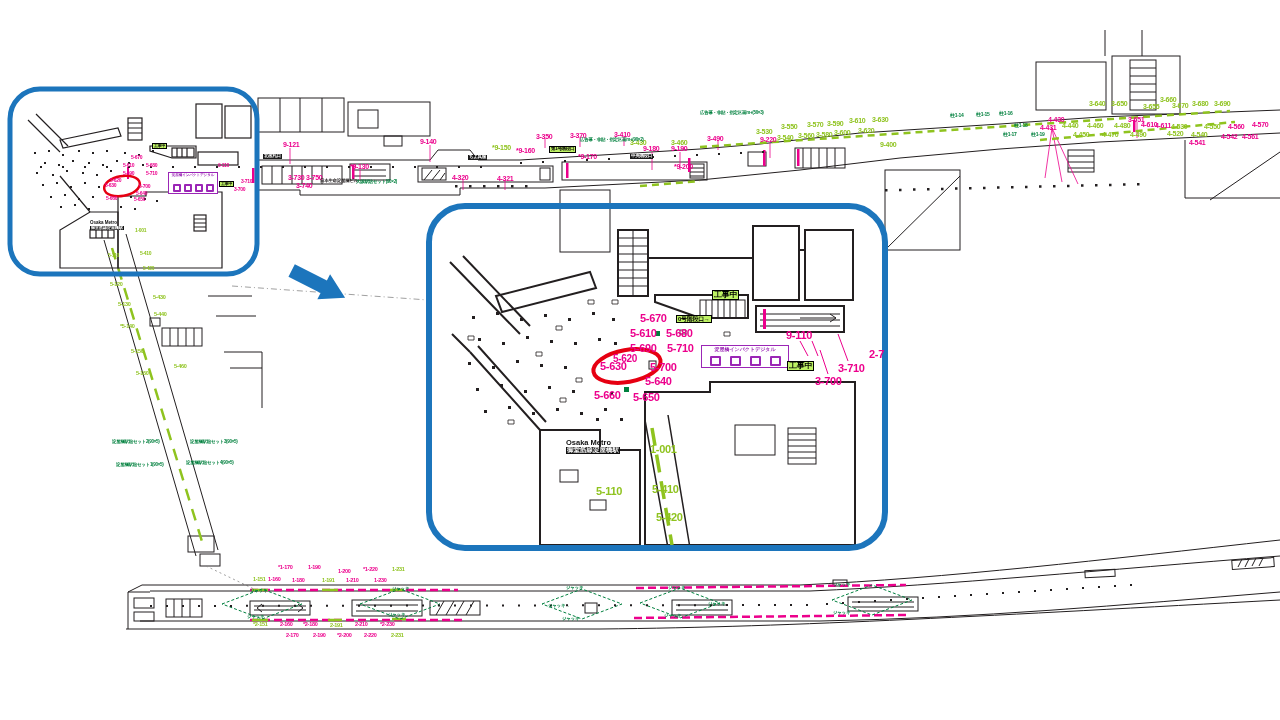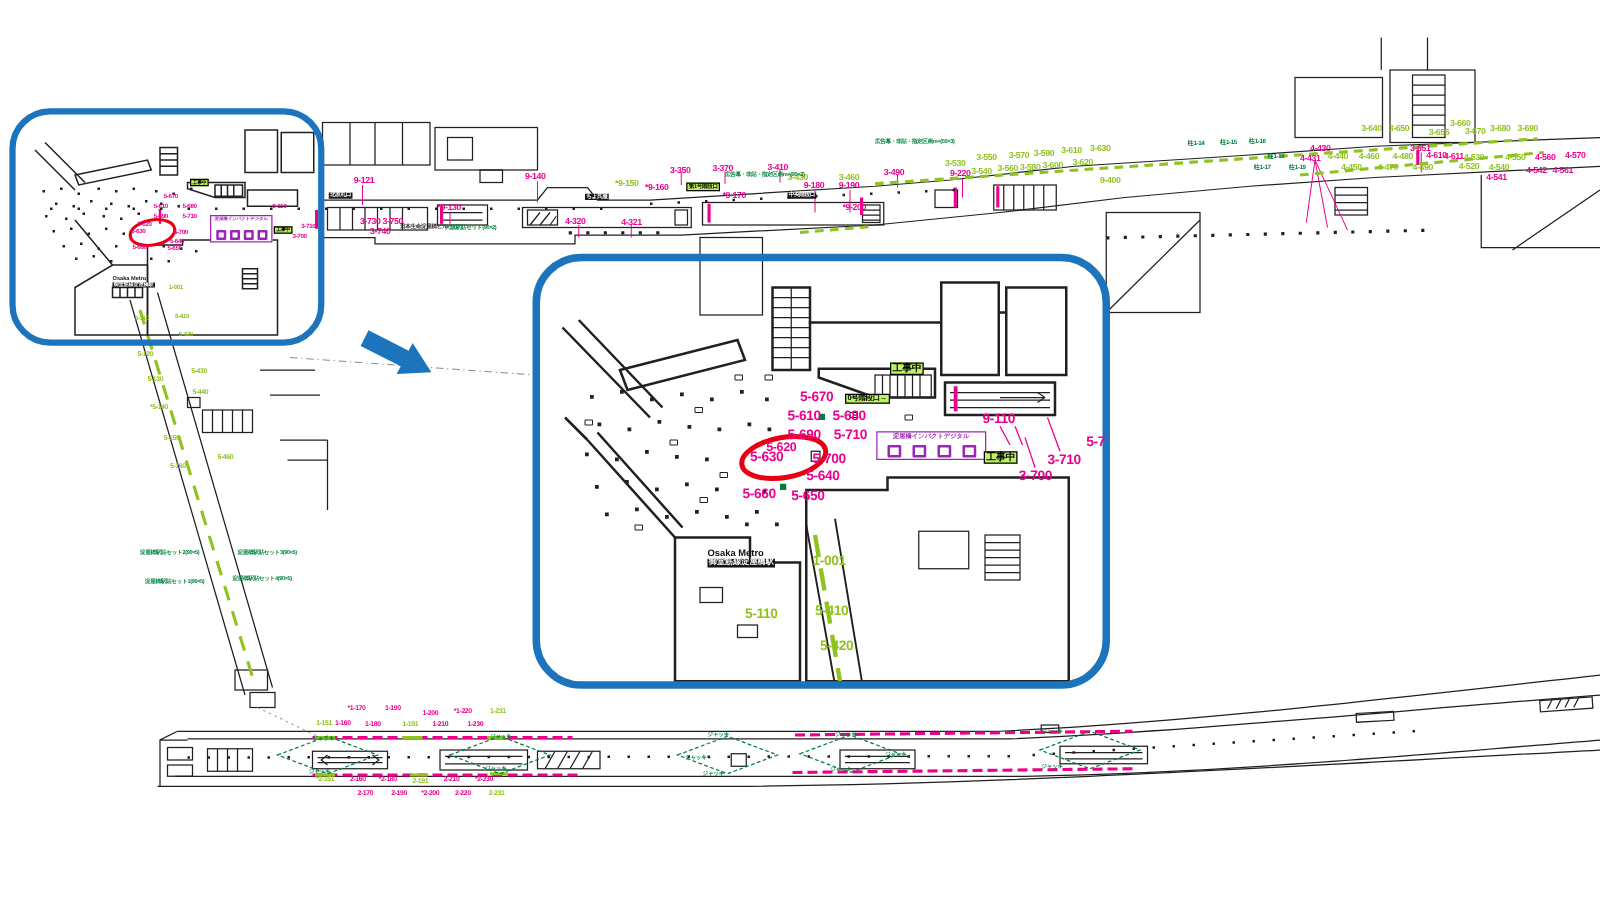--- a/index.html
+++ b/index.html
@@ -387,21 +387,21 @@
       <span class="lbl" style="left: 630px; top: 343px; font-size: 11px; color: rgb(236, 0, 140);">5-690</span>
       <span class="lbl" style="left: 667px; top: 343px; font-size: 11px; color: rgb(236, 0, 140);">5-710</span>
       <span class="lbl" style="left: 613px; top: 354px; font-size: 10px; color: rgb(236, 0, 140);">5-620</span>
       <span class="lbl" style="left: 600px; top: 361px; font-size: 11px; color: rgb(236, 0, 140);">5-630</span>
       <span class="lbl" style="left: 650px; top: 362px; font-size: 11px; color: rgb(236, 0, 140);">5-700</span>
       <span class="lbl" style="left: 645px; top: 376px; font-size: 11px; color: rgb(236, 0, 140);">5-640</span>
       <span class="lbl" style="left: 594px; top: 390px; font-size: 11px; color: rgb(236, 0, 140);">5-660</span>
       <span class="lbl" style="left: 633px; top: 392px; font-size: 11px; color: rgb(236, 0, 140);">5-650</span>
       <span class="lbl" style="left: 786px; top: 330px; font-size: 11px; color: rgb(236, 0, 140);">9-110</span>
       <span class="lbl boxed" style="left: 787px; top: 361px; font-size: 8px;">工事中</span>
-      <span class="lbl" style="left: 869px; top: 349px; font-size: 11px; color: rgb(236, 0, 140);">5-7</span>
+      <span class="lbl" style="left: 869px; top: 349px; font-size: 11px; color: rgb(236, 0, 140);">2-7</span>
       <span class="lbl" style="left: 838px; top: 363px; font-size: 11px; color: rgb(236, 0, 140);">3-710</span>
       <span class="lbl" style="left: 815px; top: 376px; font-size: 11px; color: rgb(236, 0, 140);">3-700</span>
       <span class="lbl" style="left: 650px; top: 444px; font-size: 11px; color: rgb(143, 195, 31);">1-001</span>
       <span class="lbl" style="left: 596px; top: 486px; font-size: 11px; color: rgb(143, 195, 31);">5-110</span>
       <span class="lbl" style="left: 652px; top: 484px; font-size: 11px; color: rgb(143, 195, 31);">5-410</span>
       <span class="lbl" style="left: 656px; top: 512px; font-size: 11px; color: rgb(143, 195, 31);">5-420</span>
     </div>
 </div>
 
 </body></html>

